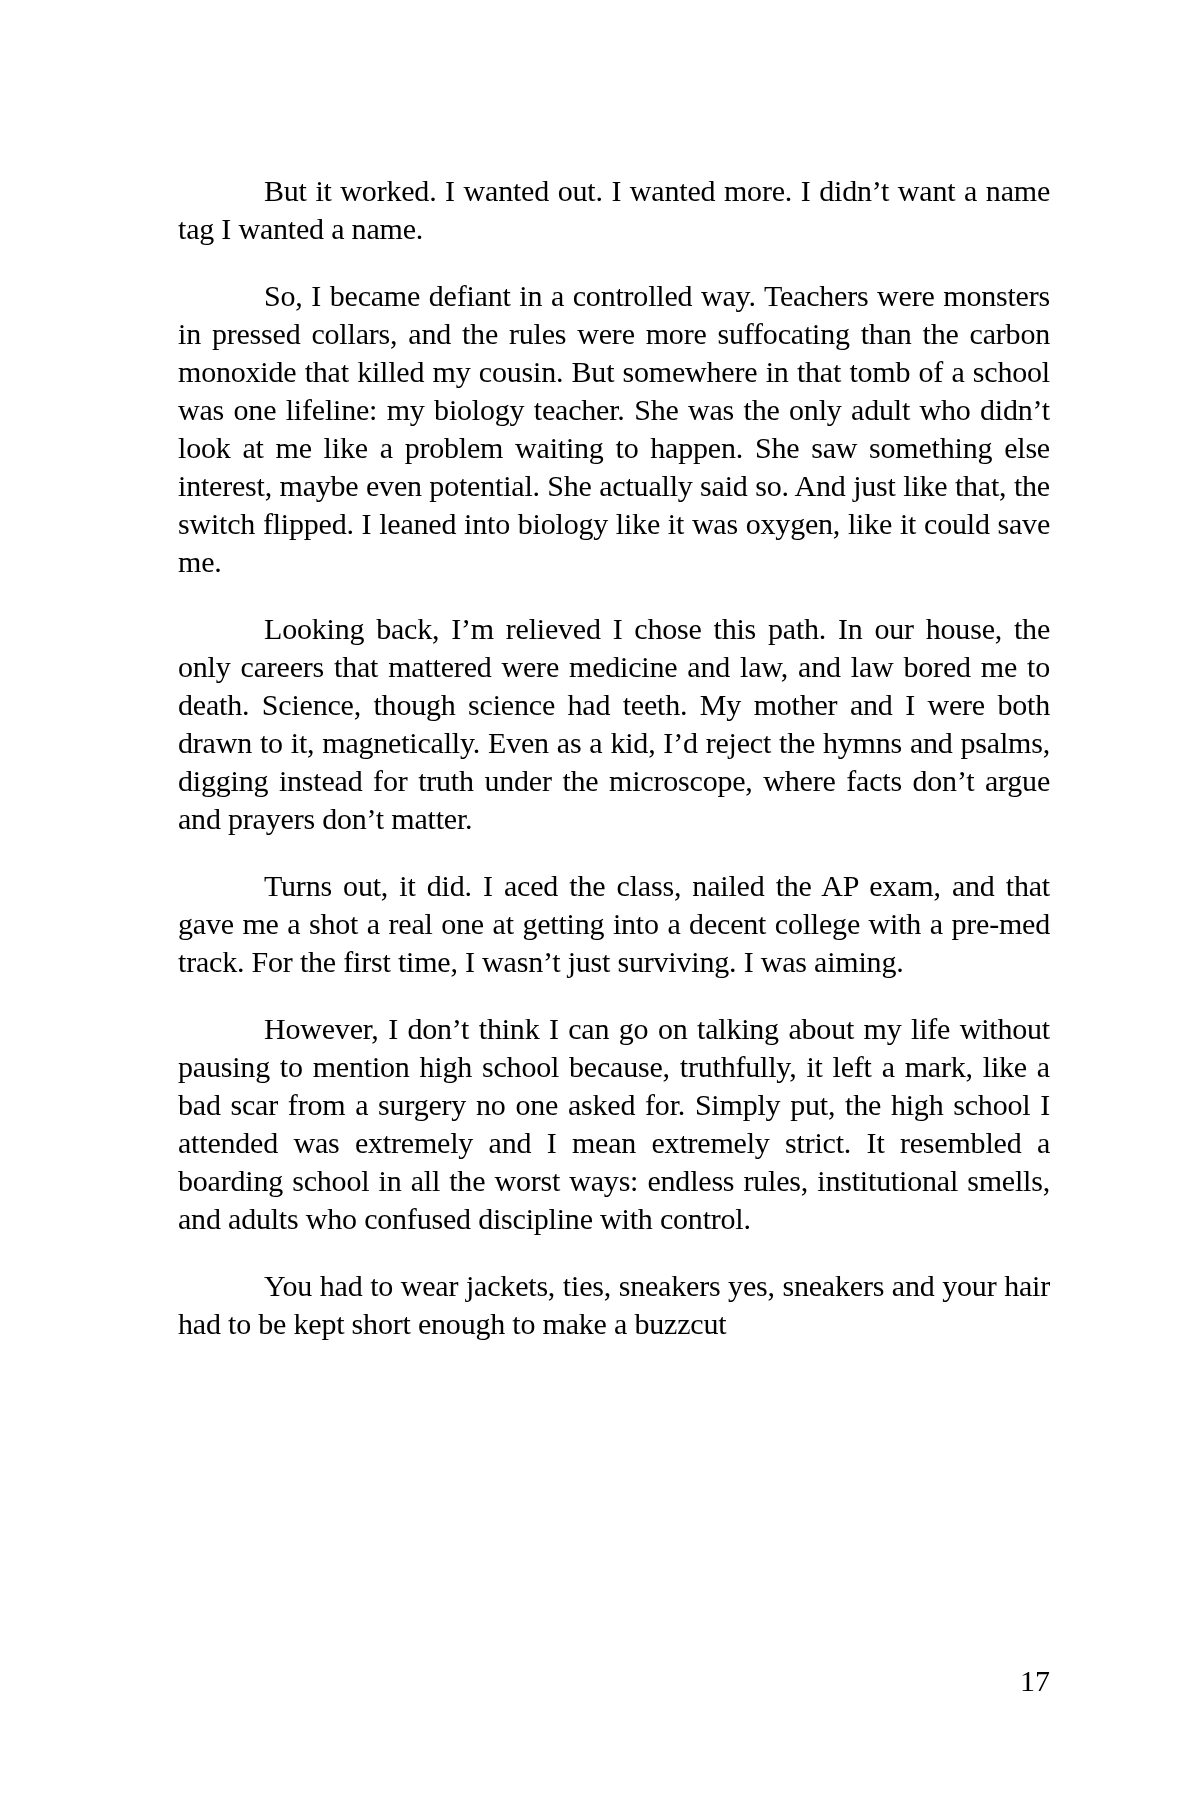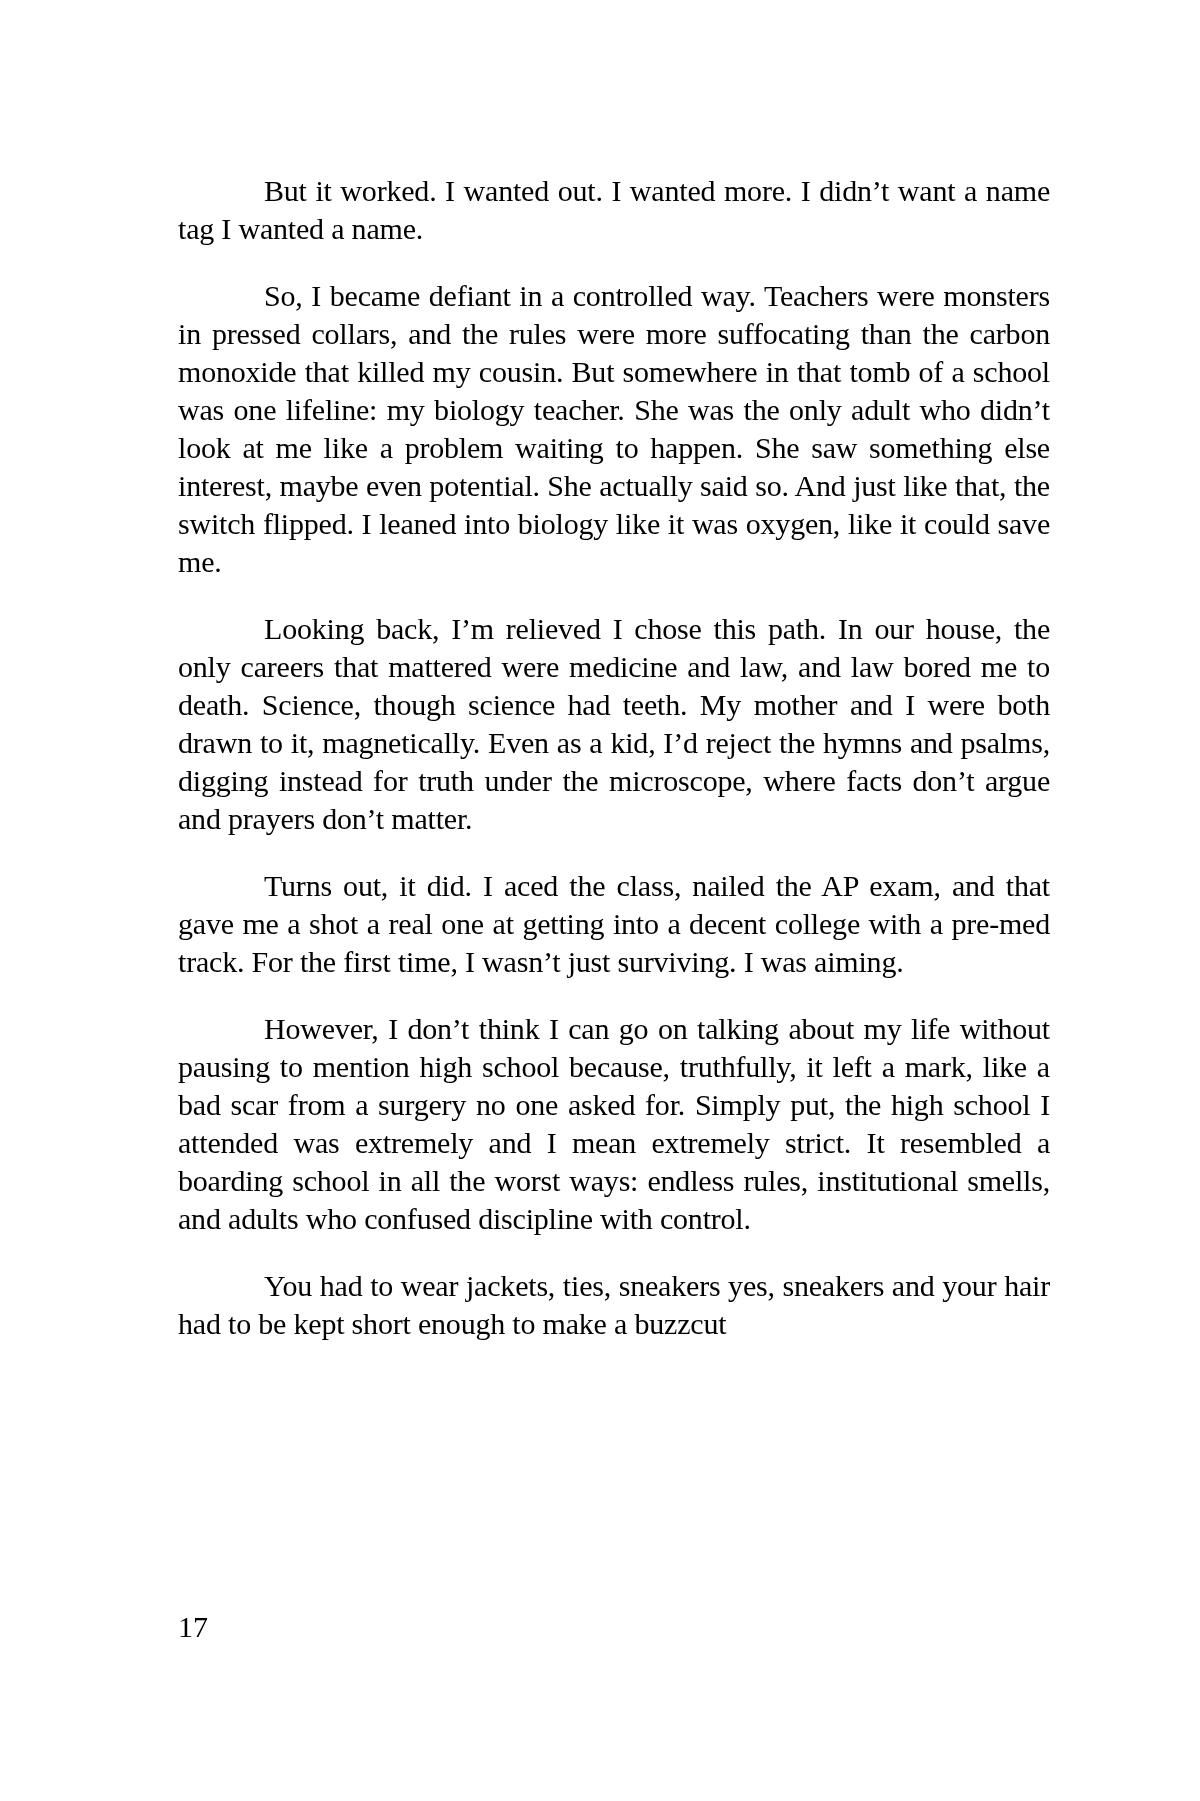--- a/index.html
+++ b/index.html
@@ -28,24 +28,24 @@
   }
   .text-block p {
     margin: 0 0 29px 0;
     text-indent: 86px;
   }
   .text-block p:last-child {
     margin-bottom: 2px;
   }
   .page-number {
     position: absolute;
-    top: 1608px;
+    top: 1662px;
     left: 178px;
     width: 872px;
-    text-align: left;
+    text-align: right;
     font-size: 30px;
     line-height: 38px;
     color: #000000;
   }
 </style>
 </head>
 <body>
 
 <div class="page">
   <div class="text-block">

